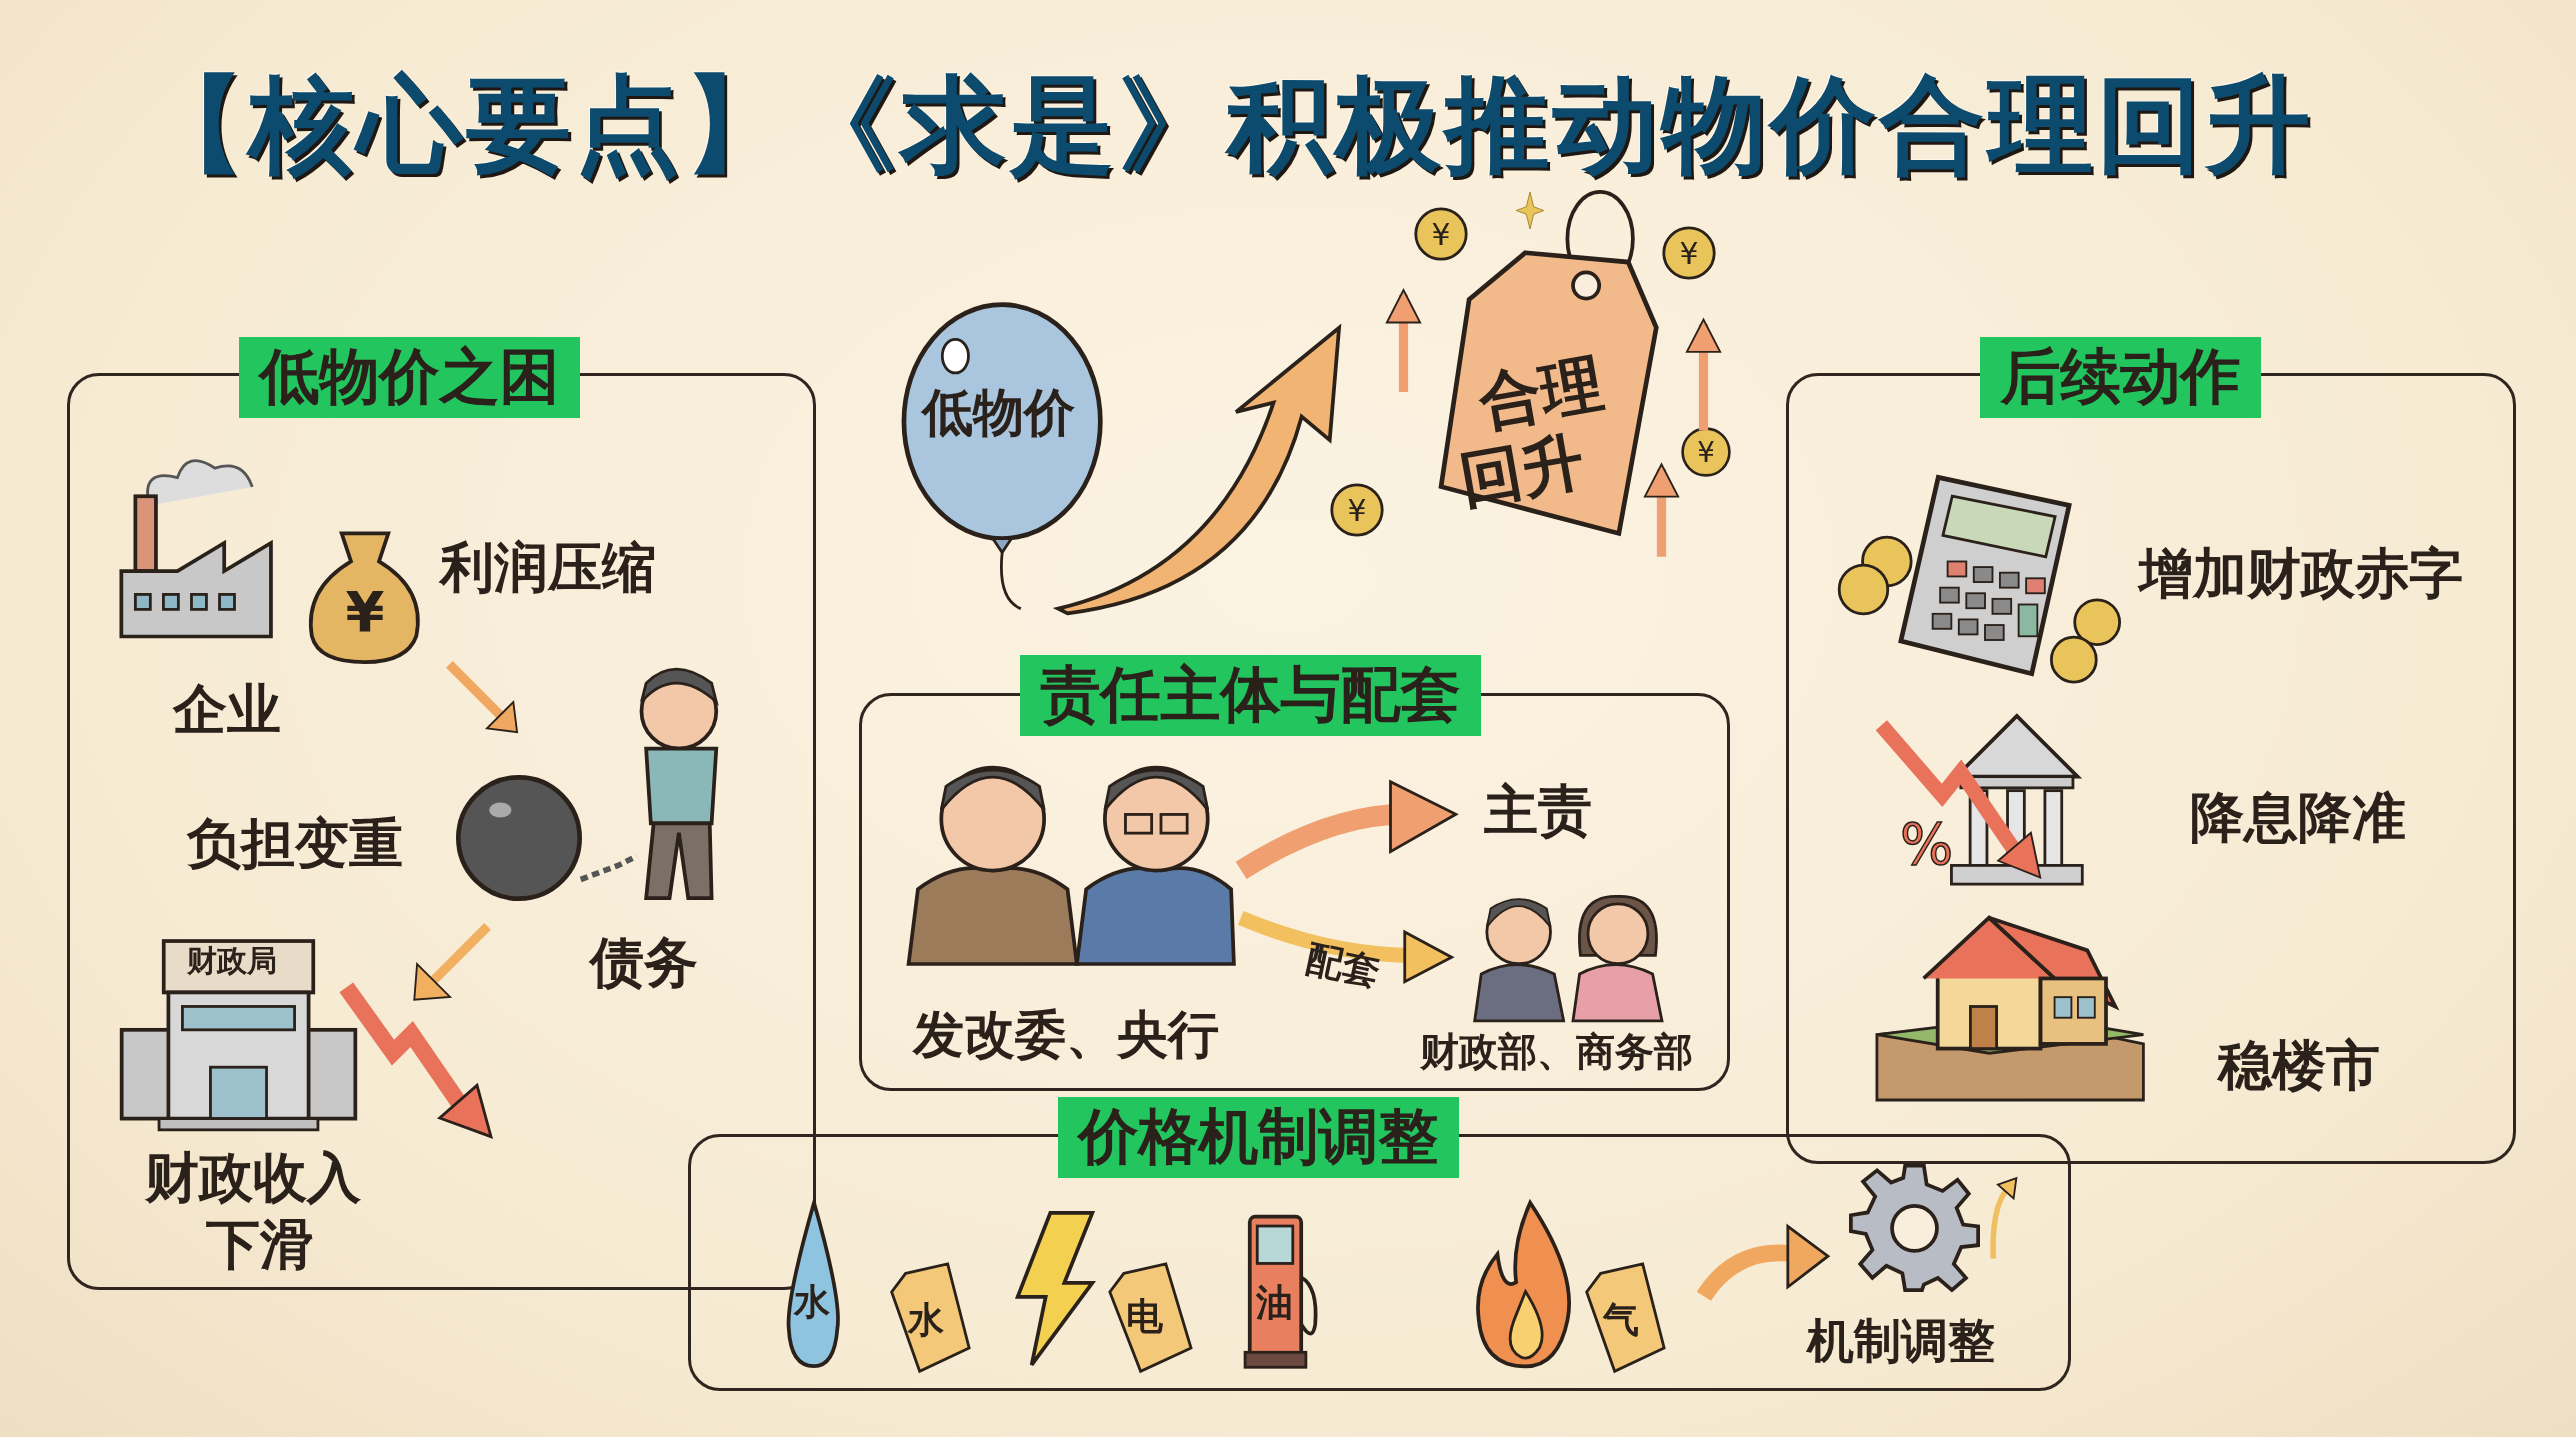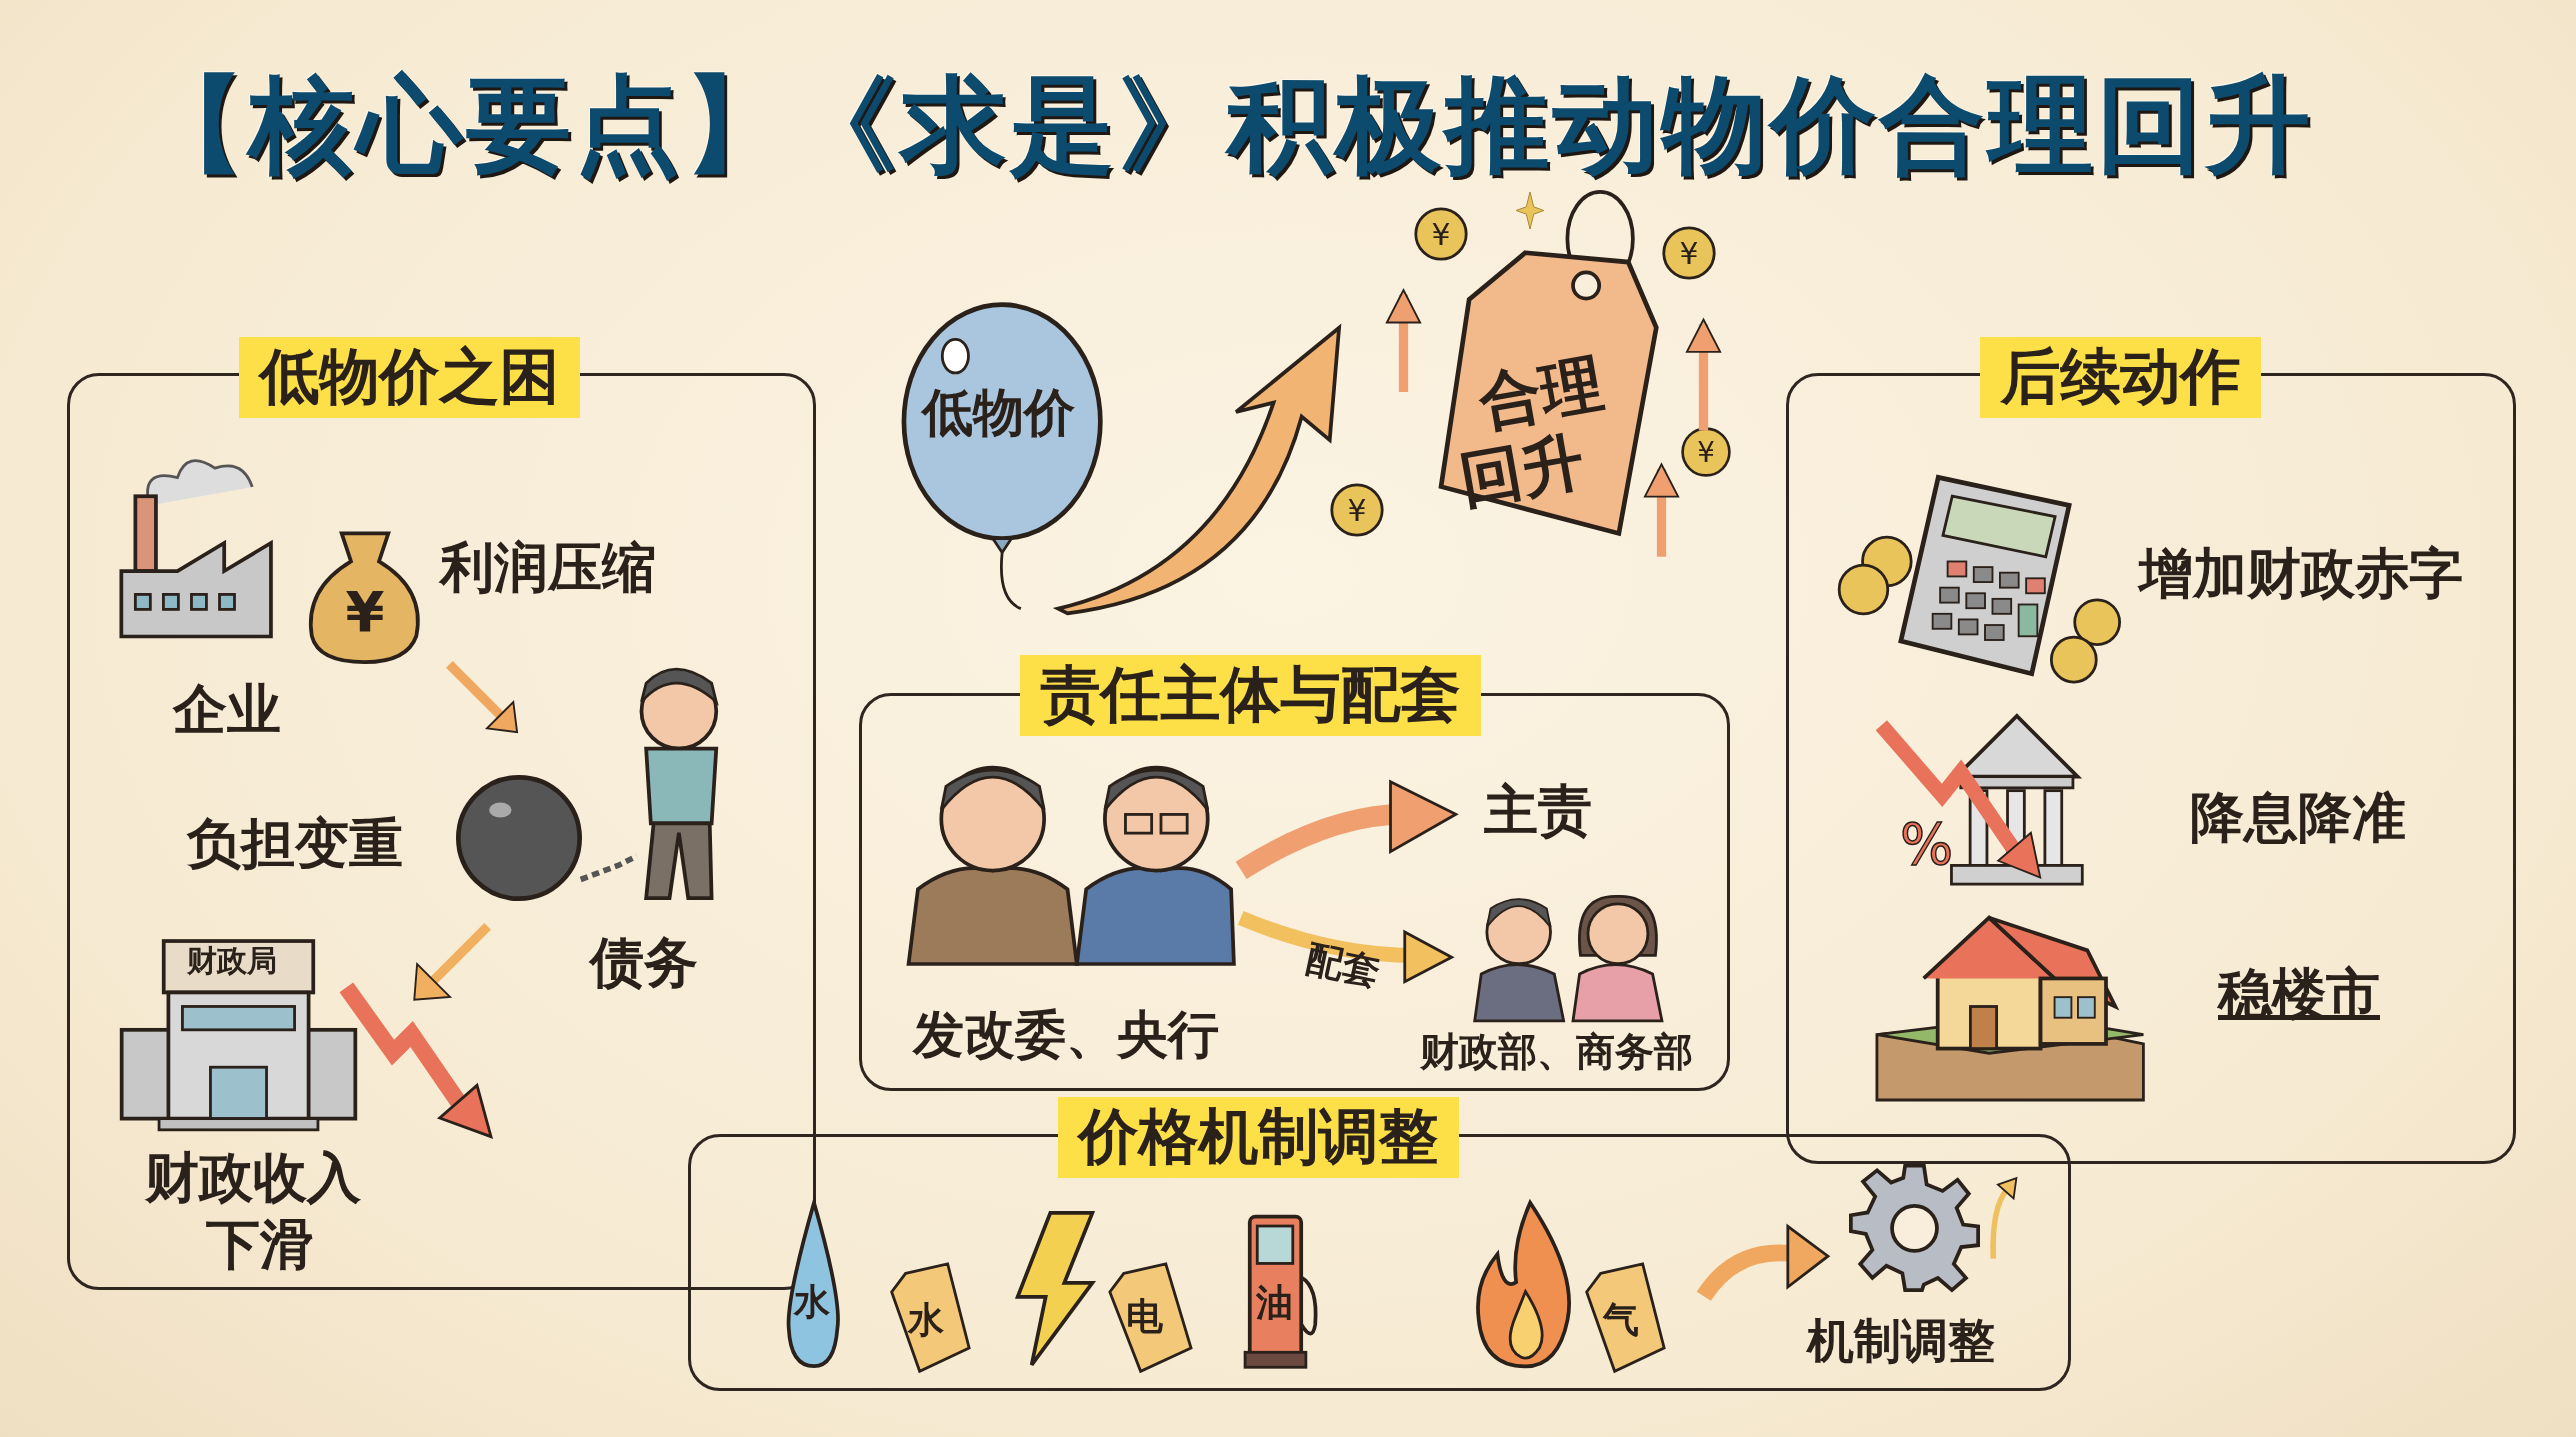--- a/index.html
+++ b/index.html
@@ -13,21 +13,21 @@
     position:absolute; left:140px; top:56px; font-size:105px; font-weight:bold;
     letter-spacing:3.7px; color:#0c4a6e;
     text-shadow: 2.8px 2.8px 0 #1f1712, -0.9px -0.9px 0 #fff8ea;
     white-space:nowrap;
   }
   .panel {
     position:absolute; border:3.7px solid #2f2620; border-radius:32px;
     box-sizing:border-box;
   }
   .panel-title {
-    position:absolute; font-size:60px; font-weight:bold; background:#fde047;
+    position:absolute; font-size:60px; font-weight:bold; background:#22c55e;
     padding:0 20.6px; white-space:nowrap; color:#2b211b;
   }
   .lbl { position:absolute; font-size:54px; font-weight:bold; white-space:nowrap; color:#2b211b; }
   .lbl-sm { position:absolute; font-size:41px; font-weight:bold; white-space:nowrap; color:#2b211b; }
   svg { position:absolute; overflow:visible; }
 </style>
 </head>
 <body>
 
 <div class="title">【核心要点】《求是》积极推动物价合理回升</div>
@@ -227,21 +227,21 @@
   <path d="M5 130 L170 115 L290 140 L290 200 L5 200 Z" fill="#c49a6c" stroke="#2b211b" stroke-width="3"></path>
   <path d="M5 130 L170 110 L290 130 L125 150 Z" fill="#94b86a" stroke="#2b211b" stroke-width="3"></path>
   <rect x="70" y="60" width="110" height="85" fill="#f3d89a" stroke="#2b211b" stroke-width="4"></rect>
   <path d="M55 70 L125 5 L195 70" fill="#e8735a" stroke="#2b211b" stroke-width="4"></path>
   <path d="M125 5 L230 40 L260 100 L195 70 Z" fill="#e8735a" stroke="#2b211b" stroke-width="4"></path>
   <rect x="180" y="70" width="70" height="70" fill="#e8c080" stroke="#2b211b" stroke-width="4"></rect>
   <rect x="105" y="100" width="28" height="45" fill="#c0804a" stroke="#2b211b" stroke-width="3"></rect>
   <rect x="195" y="90" width="18" height="22" fill="#9cc0cc" stroke="#2b211b" stroke-width="2"></rect>
   <rect x="220" y="90" width="18" height="22" fill="#9cc0cc" stroke="#2b211b" stroke-width="2"></rect>
 </svg>
-<div class="lbl" style="left:2218px; top:958px;text-decoration:underline;">稳楼市</div>
+<div class="lbl" style="left:2218px; top:1030px;">稳楼市</div>
 
 <div class="panel" style="left:688px; top:1134px; width:1383px; height:257px;"></div>
 <div class="panel-title" style="left:1058px; top:1097px;">价格机制调整</div>
 
 <svg style="left:786px; top:1198px;" width="56" height="173" viewBox="0 0 60 185">
   <path d="M30 5 Q60 110 55 140 Q52 180 30 180 Q5 180 3 140 Q0 110 30 5 Z" fill="#8ec4e0" stroke="#2b211b" stroke-width="4"></path>
 </svg>
 <div class="lbl-sm" style="left:794px; top:1278px; font-size:36px;">水</div>
 <svg style="left:887px; top:1236px;" width="84" height="140" viewBox="0 0 90 150">
   <path d="M20 40 L65 30 L88 120 L35 145 L5 60 Z" fill="#f3c878" stroke="#2b211b" stroke-width="3"></path>

